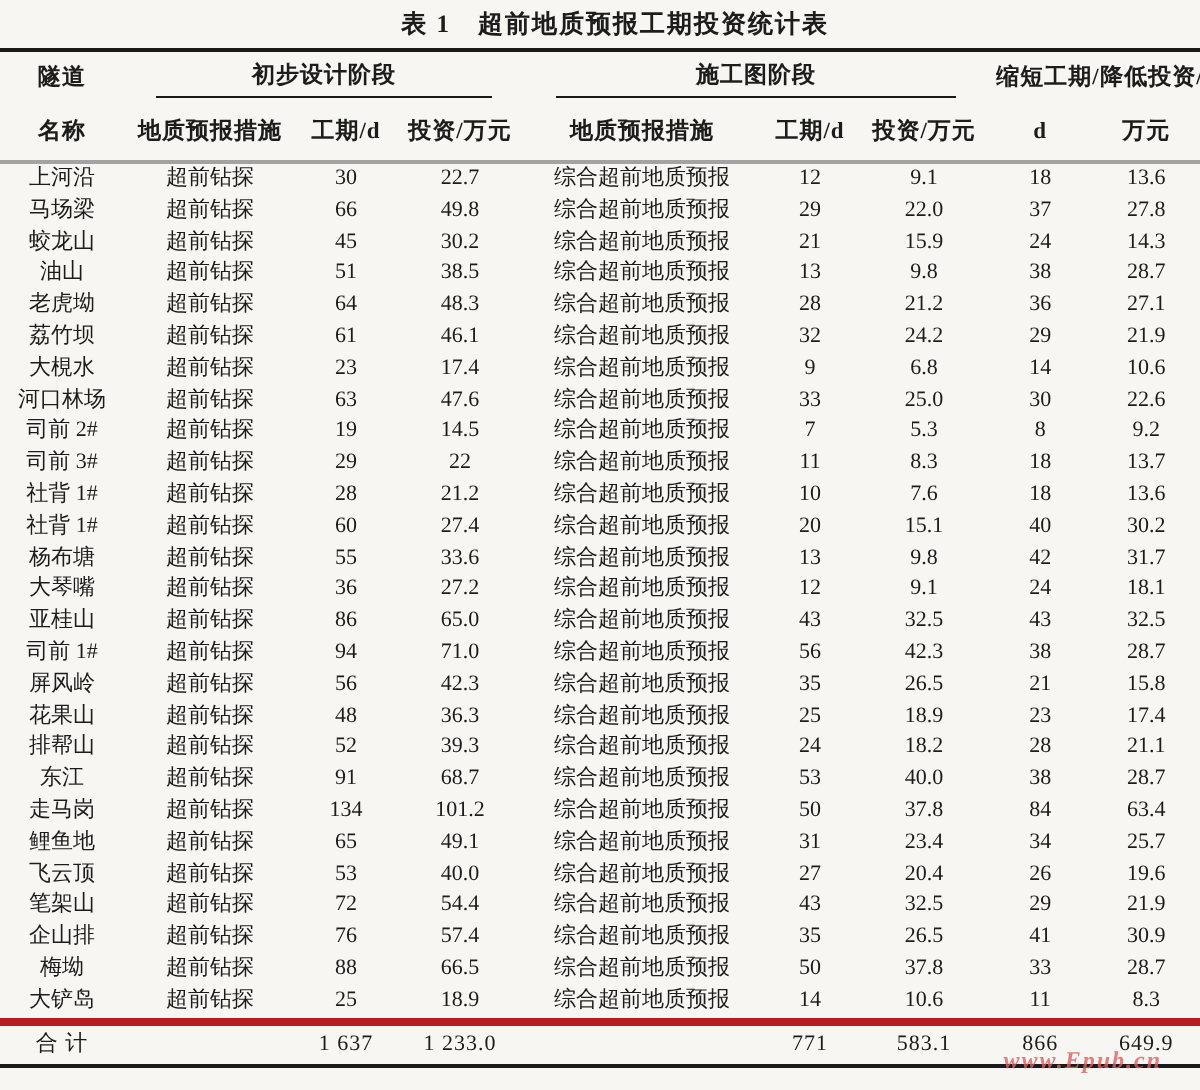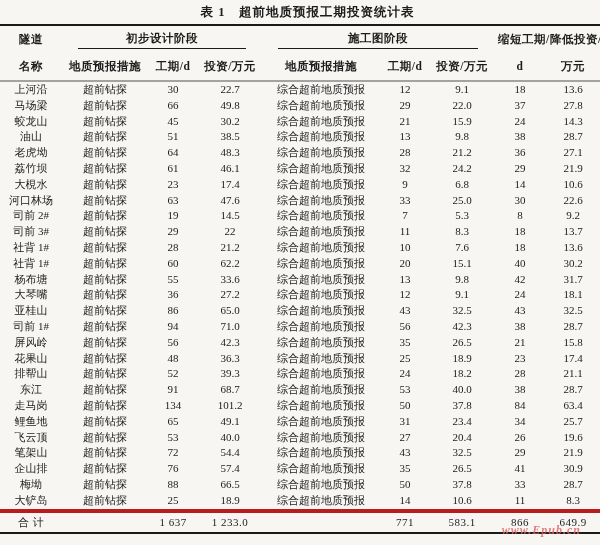--- a/index.html
+++ b/index.html
@@ -239,21 +239,21 @@
           <td class="c4">综合超前地质预报</td>
           <td class="c5">10</td>
           <td class="c6">7.6</td>
           <td class="c7">18</td>
           <td class="c8">13.6</td>
         </tr>
         <tr>
           <td class="c0">社背 1#</td>
           <td class="c1">超前钻探</td>
           <td class="c2">60</td>
-          <td class="c3">62.2</td>
+          <td class="c3">27.4</td>
           <td class="c4">综合超前地质预报</td>
           <td class="c5">20</td>
           <td class="c6">15.1</td>
           <td class="c7">40</td>
           <td class="c8">30.2</td>
         </tr>
         <tr>
           <td class="c0">杨布塘</td>
           <td class="c1">超前钻探</td>
           <td class="c2">55</td>

